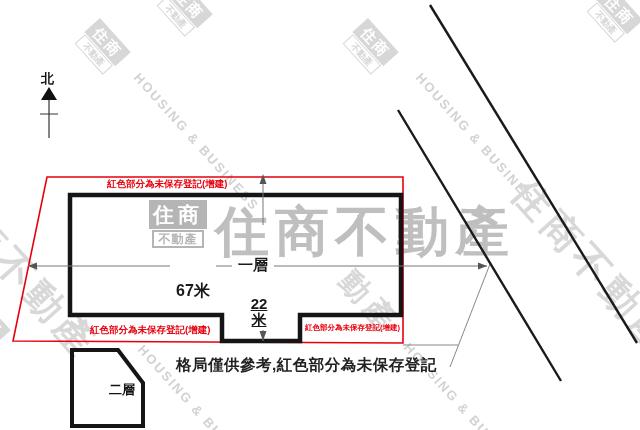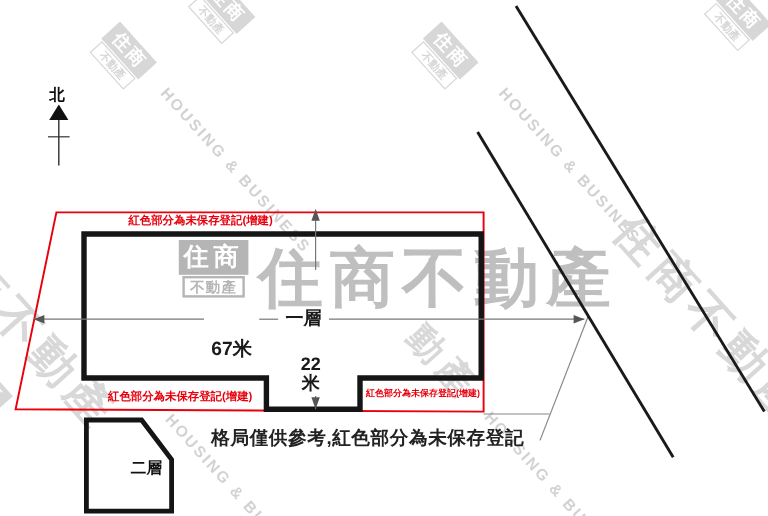--- a/index.html
+++ b/index.html
@@ -135,20 +135,20 @@
 
 <div class="lbl north-lbl" style="left:41px;top:70px;">北</div>
 
 <div class="lbl red-note" style="left:107px;top:178px;width:118px;font-size:9.5px;">紅色部分為未保存登記(增建)</div>
 <div class="lbl red-note" style="left:90px;top:324px;width:118px;font-size:9.5px;">紅色部分為未保存登記(增建)</div>
 <div class="lbl red-note" style="left:305px;top:323px;width:92px;font-size:7.5px;">紅色部分為未保存登記(增建)</div>
 
 <div class="lbl dim-lbl" style="left:170px;top:257px;width:46px;font-size:16px;margin-top:24px;">67米</div>
 <div class="lbl dim-lbl" style="left:232px;top:256px;width:42px;font-size:15px;">一層</div>
 
-<div class="lbl dim-lbl" style="left:246px;top:296px;width:26px;font-size:15px;line-height:16px;">
+<div class="lbl dim-lbl" style="left:246px;top:296px;width:26px;font-size:15px;line-height:16px;text-decoration:underline;">
   <div>22</div>
   <div>米</div>
 </div>
 
 <div class="lbl floor2-lbl" style="left:93px;top:381px;">二層</div>
 
 <div class="lbl footer-note" style="left:176px;top:355px;">格局僅供參考,紅色部分為未保存登記</div>
 
 </body></html>

